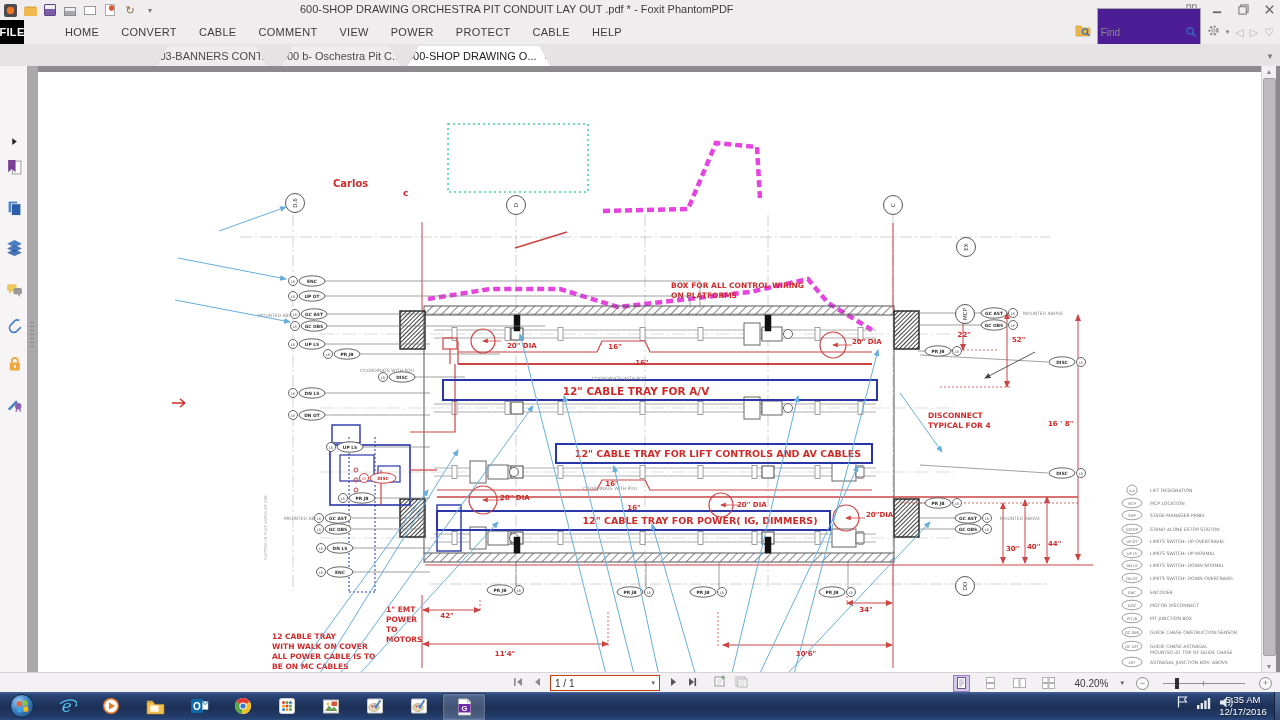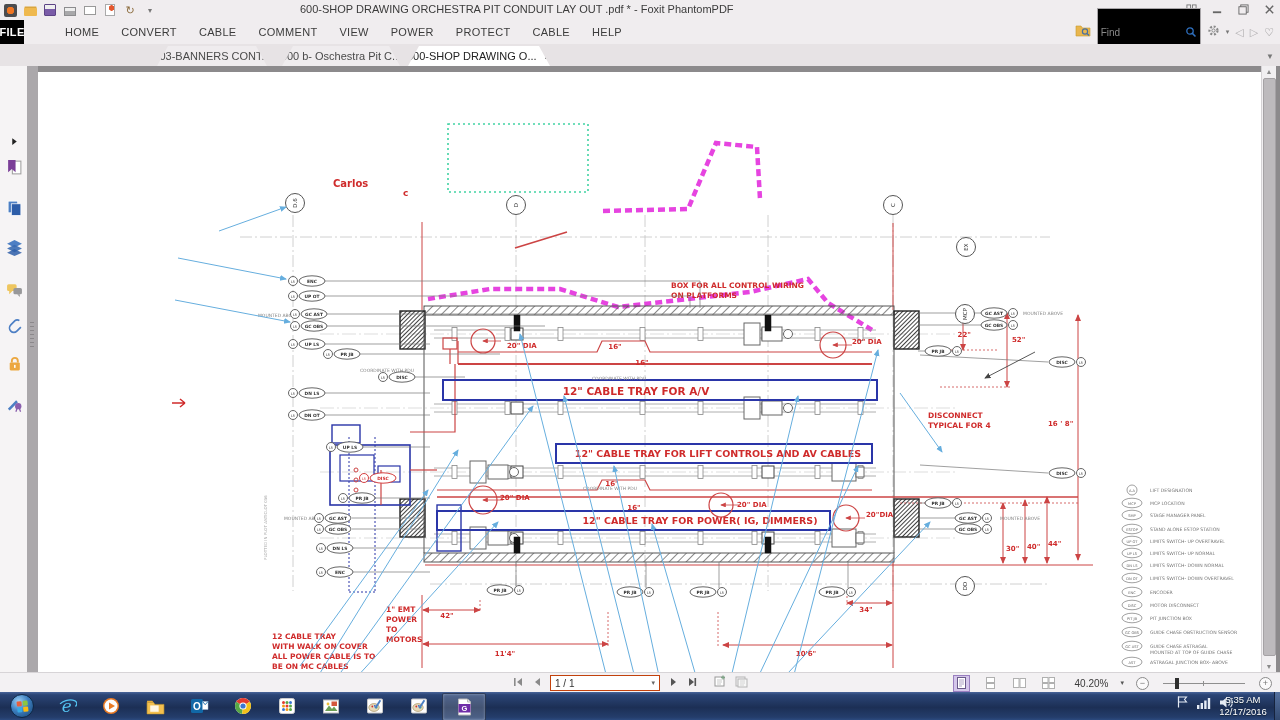--- a/index.html
+++ b/index.html
@@ -18,21 +18,21 @@
   #win-title{position:absolute;left:300px;right:300px;top:3px;font-size:11px;color:#3b3b3b;white-space:nowrap;}
   #winbtns{position:absolute;right:4px;top:3px;display:flex;gap:13px;align-items:center;}
   #winbtns .wb{width:13px;height:13px;display:flex;align-items:center;justify-content:center;cursor:default;}
   
   #menubar{position:absolute;left:0;top:20px;width:1280px;height:24px;background:#f0edef;}
   #filebtn{position:absolute;left:0;top:0;width:24px;height:24px;background:#000000;color:#fff;
     font-size:11px;font-weight:bold;display:flex;align-items:center;justify-content:center;letter-spacing:.3px;}
   #menuitems{position:absolute;left:54px;top:0;height:24px;display:flex;align-items:center;}
   #menuitems .mi{font-size:11px;color:#3c3c3c;padding:0 11px;letter-spacing:.3px;}
   #findarea{position:absolute;right:6px;top:3px;height:18px;display:flex;align-items:center;gap:6px;}
-  #findbox{width:96px;height:15px;border:1px solid #a9a6a9;background:#000000;font-size:10px;color:#8a8a8a;
+  #findbox{width:96px;height:15px;border:1px solid #a9a6a9;background:#4c1d95;font-size:10px;color:#8a8a8a;
     display:flex;align-items:center;padding:16px 3px;justify-content:space-between;}
   .smallnav{font-size:11px;color:#b0aeb0;}
   
   #tabbar{position:absolute;left:0;top:44px;width:1280px;height:22px;background:#e7e3e5;border-bottom:1px solid #cfccce;}
   .tab{position:absolute;top:2px;height:20px;background:#efecee;clip-path:polygon(11px 0%,calc(100% - 11px) 0%,100% 100%,0% 100%);
     display:flex;align-items:center;justify-content:center;font-size:11px;color:#4a4a4a;white-space:nowrap;}
   .tab.active{background:#ffffff;color:#222;}
   .tab .cx{margin-left:8px;font-weight:bold;color:#555;font-size:11px;}
   #tab-caret{position:absolute;right:6px;top:8px;font-size:8px;color:#777;}
   

